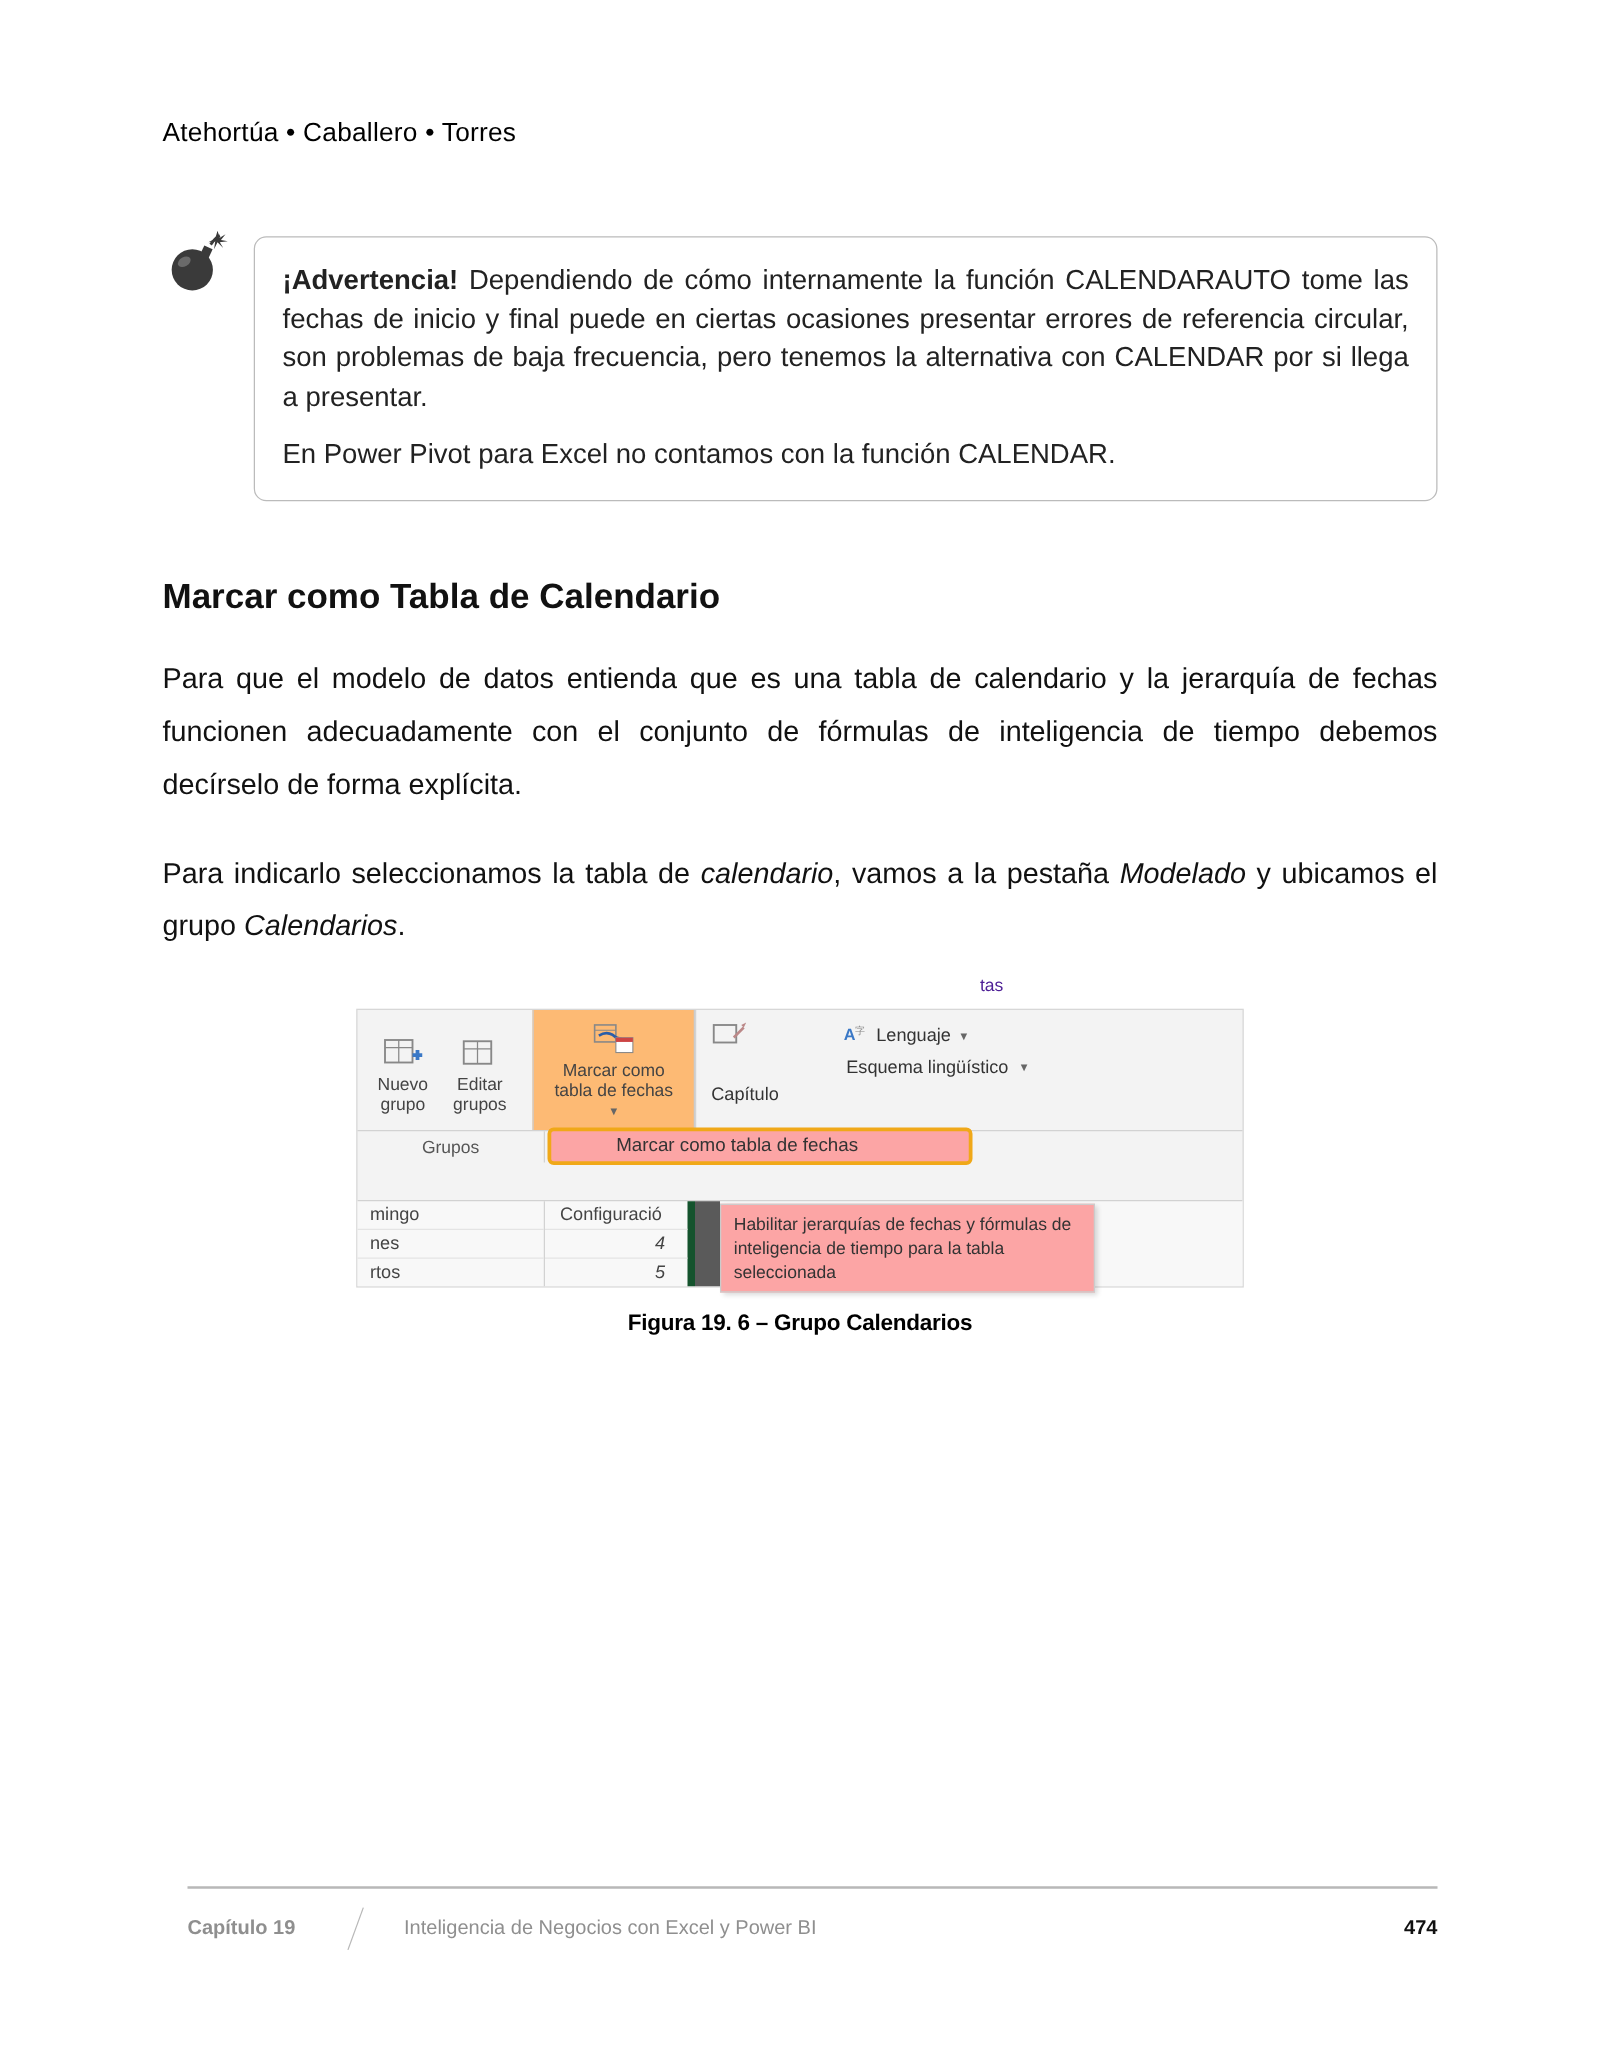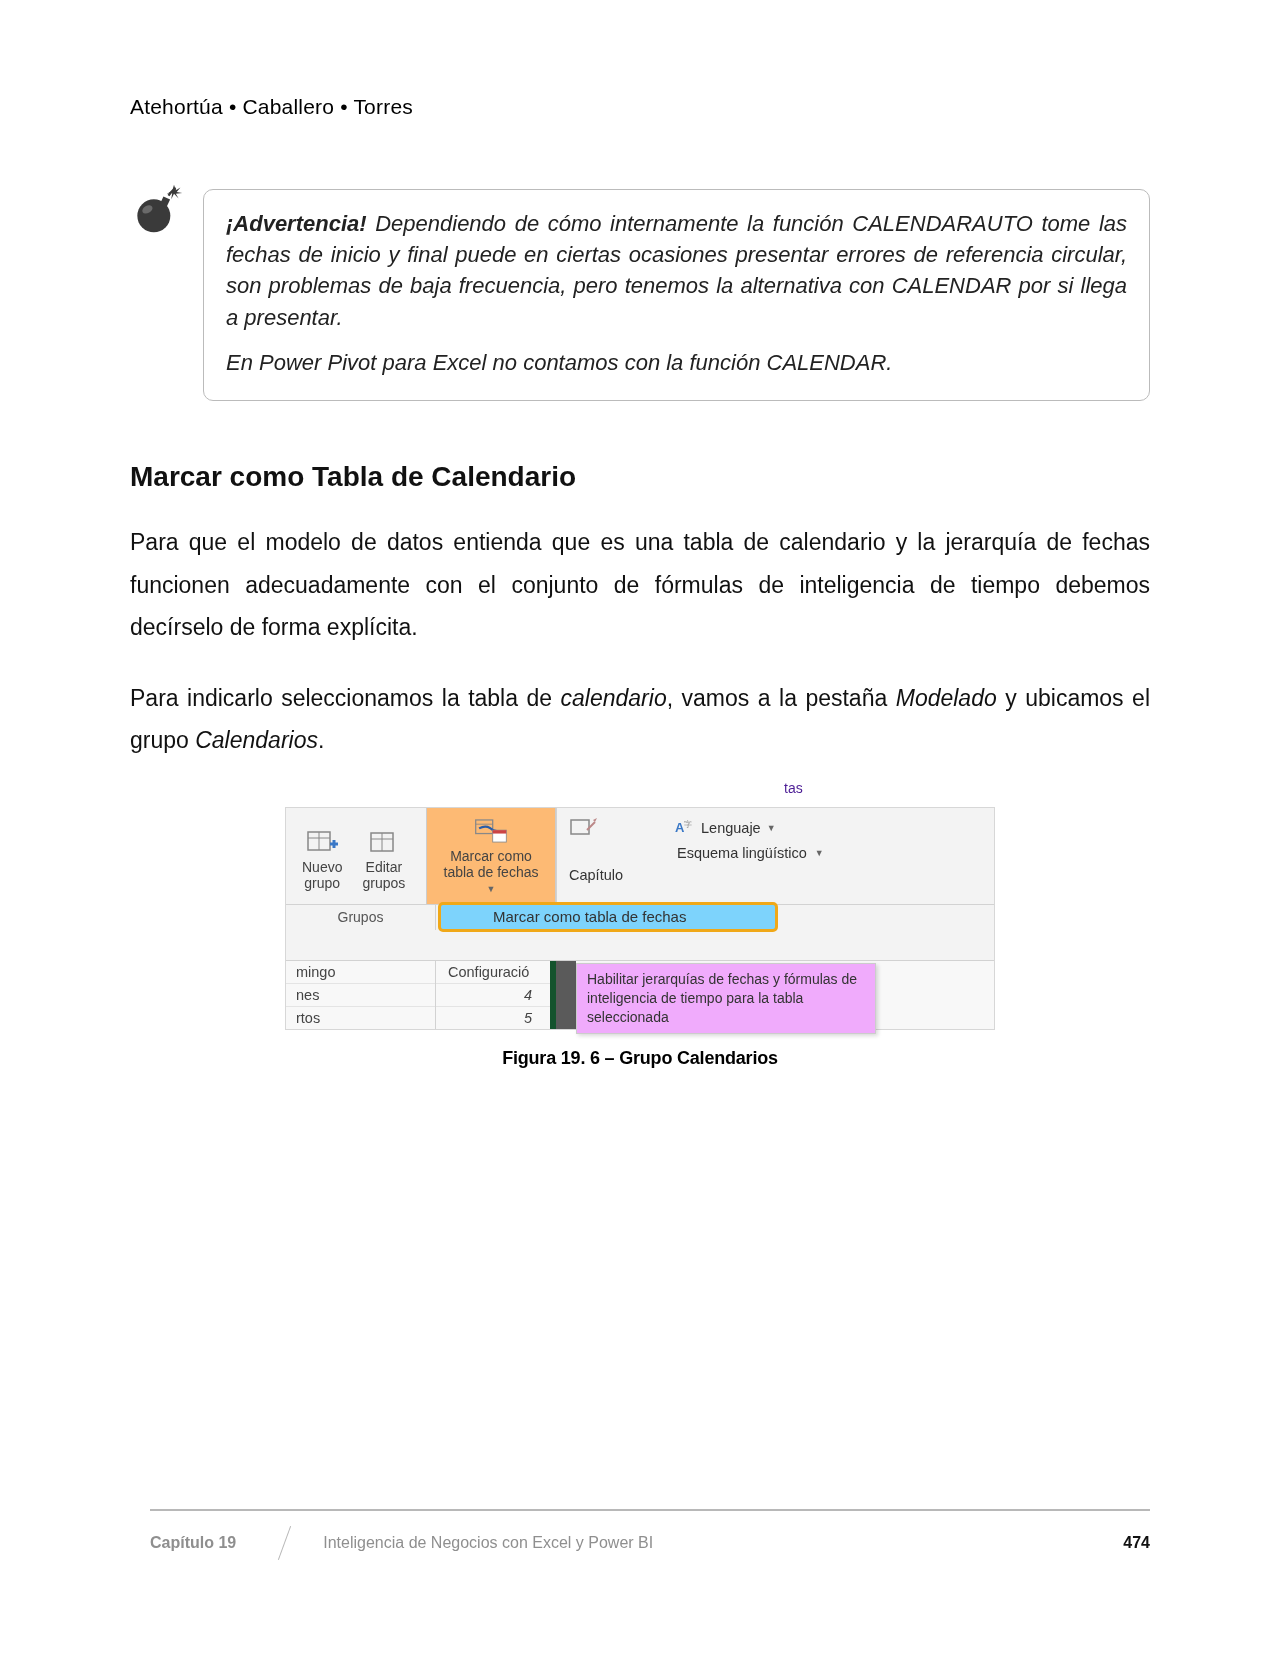--- a/index.html
+++ b/index.html
@@ -32,21 +32,21 @@
     .warning-box {
       flex: 1;
       border: 1px solid #bbb;
       border-radius: 10px;
       padding: 18px 22px 22px 22px;
       font-size: 22px;
       line-height: 1.42;
       color: #222;
       text-align: justify;
     }
-    .warning-box p { margin-bottom: 14px; font-style: italic; }
+    .warning-box p { margin-bottom: 14px; }
     .warning-box p:last-child { margin-bottom: 0; }
     .section-heading {
       font-size: 28px;
       font-weight: 700;
       margin-top: 60px;
       margin-bottom: 28px;
       color: #111;
     }
     .body-para {
       font-size: 23px;
@@ -121,21 +121,21 @@
     }
     .row2-cell { padding: 0 10px; text-align: center; border-right: 1px solid #d2d2d2; height: 100%; display: flex; align-items: center; justify-content: center; }
     .highlight-option {
       position: absolute;
       left: 152px;
       top: 94px;
       width: 340px;
       height: 30px;
       border: 3px solid #f0a818;
       border-radius: 5px;
-      background: #7dd3fc;
+      background: #fca5a5;
       font-size: 15px;
       color: #333;
       display: flex;
       align-items: center;
       padding-left: 52px;
     }
     .below-row {
       display: flex;
       border-top: 1px solid #d2d2d2;
       background: #f8f8f8;
@@ -149,21 +149,21 @@
     }
     .below-left div { padding: 3px 10px; border-bottom: 1px solid #e4e4e4; }
     .below-mid { width: 120px; border-right: 6px solid #14532d; }
     .below-mid div { padding: 3px 12px; text-align: left; border-bottom: 1px solid #e4e4e4; }
     .below-mid .rnum { text-align: right; font-style: italic; padding-right: 18px; }
     .tooltip-box {
       position: absolute;
       left: 290px;
       top: 2px;
       width: 300px;
-      background: #f0abfc;
+      background: #fca5a5;
       border: 1px solid #ccc;
       box-shadow: 2px 2px 4px rgba(0,0,0,0.15);
       font-size: 14px;
       color: #333;
       padding: 6px 10px;
       line-height: 1.35;
     }
     .below-tas {
       position: absolute;
       left: 498px;

